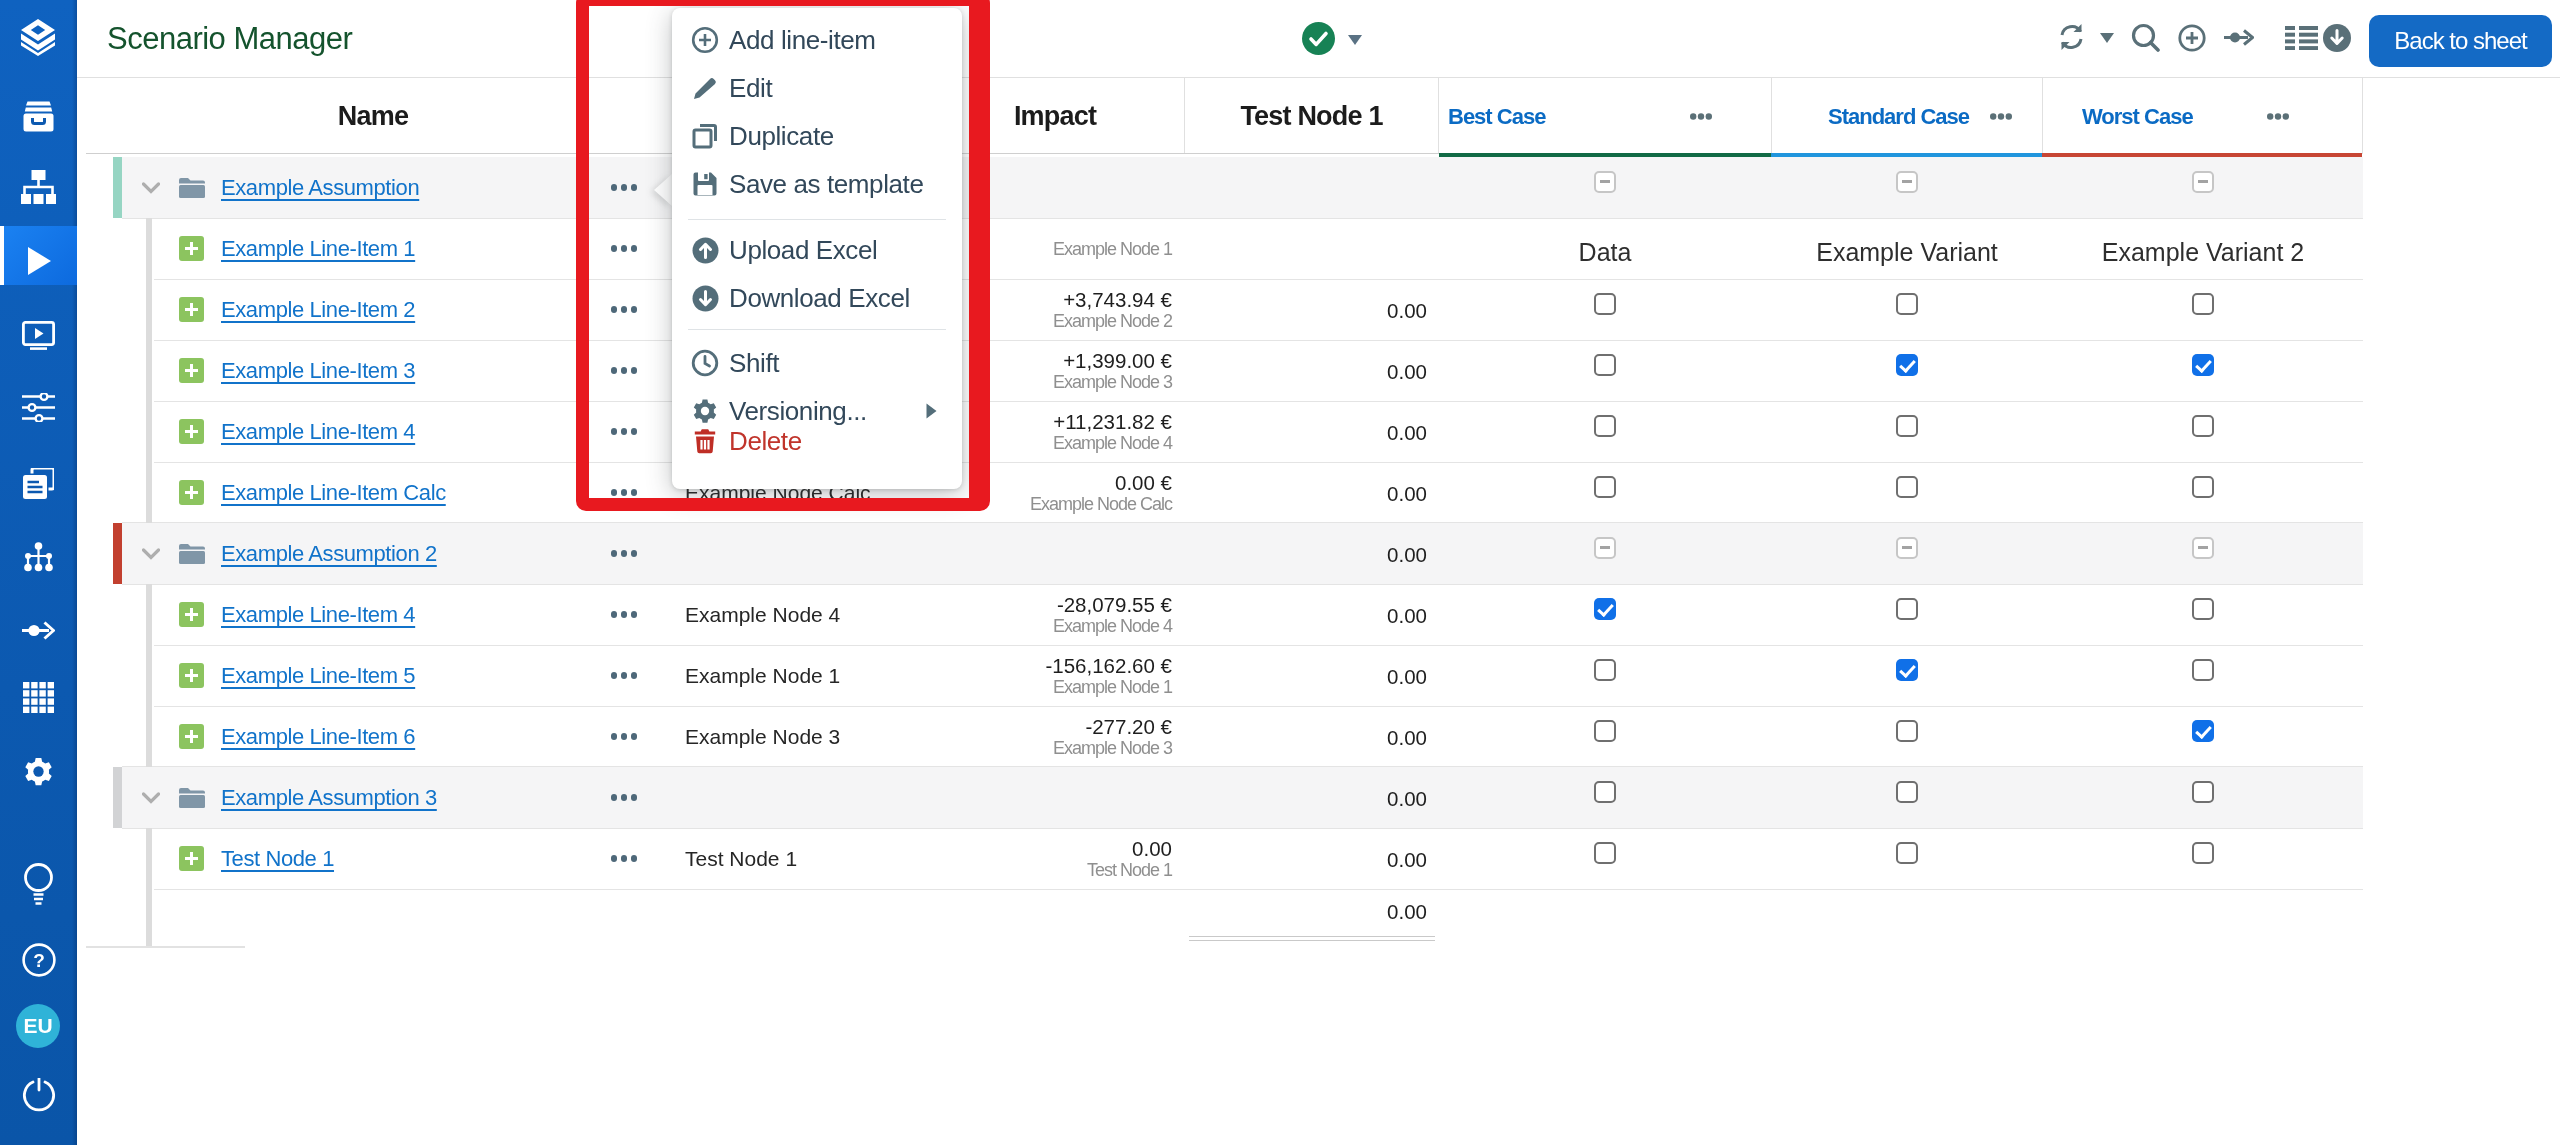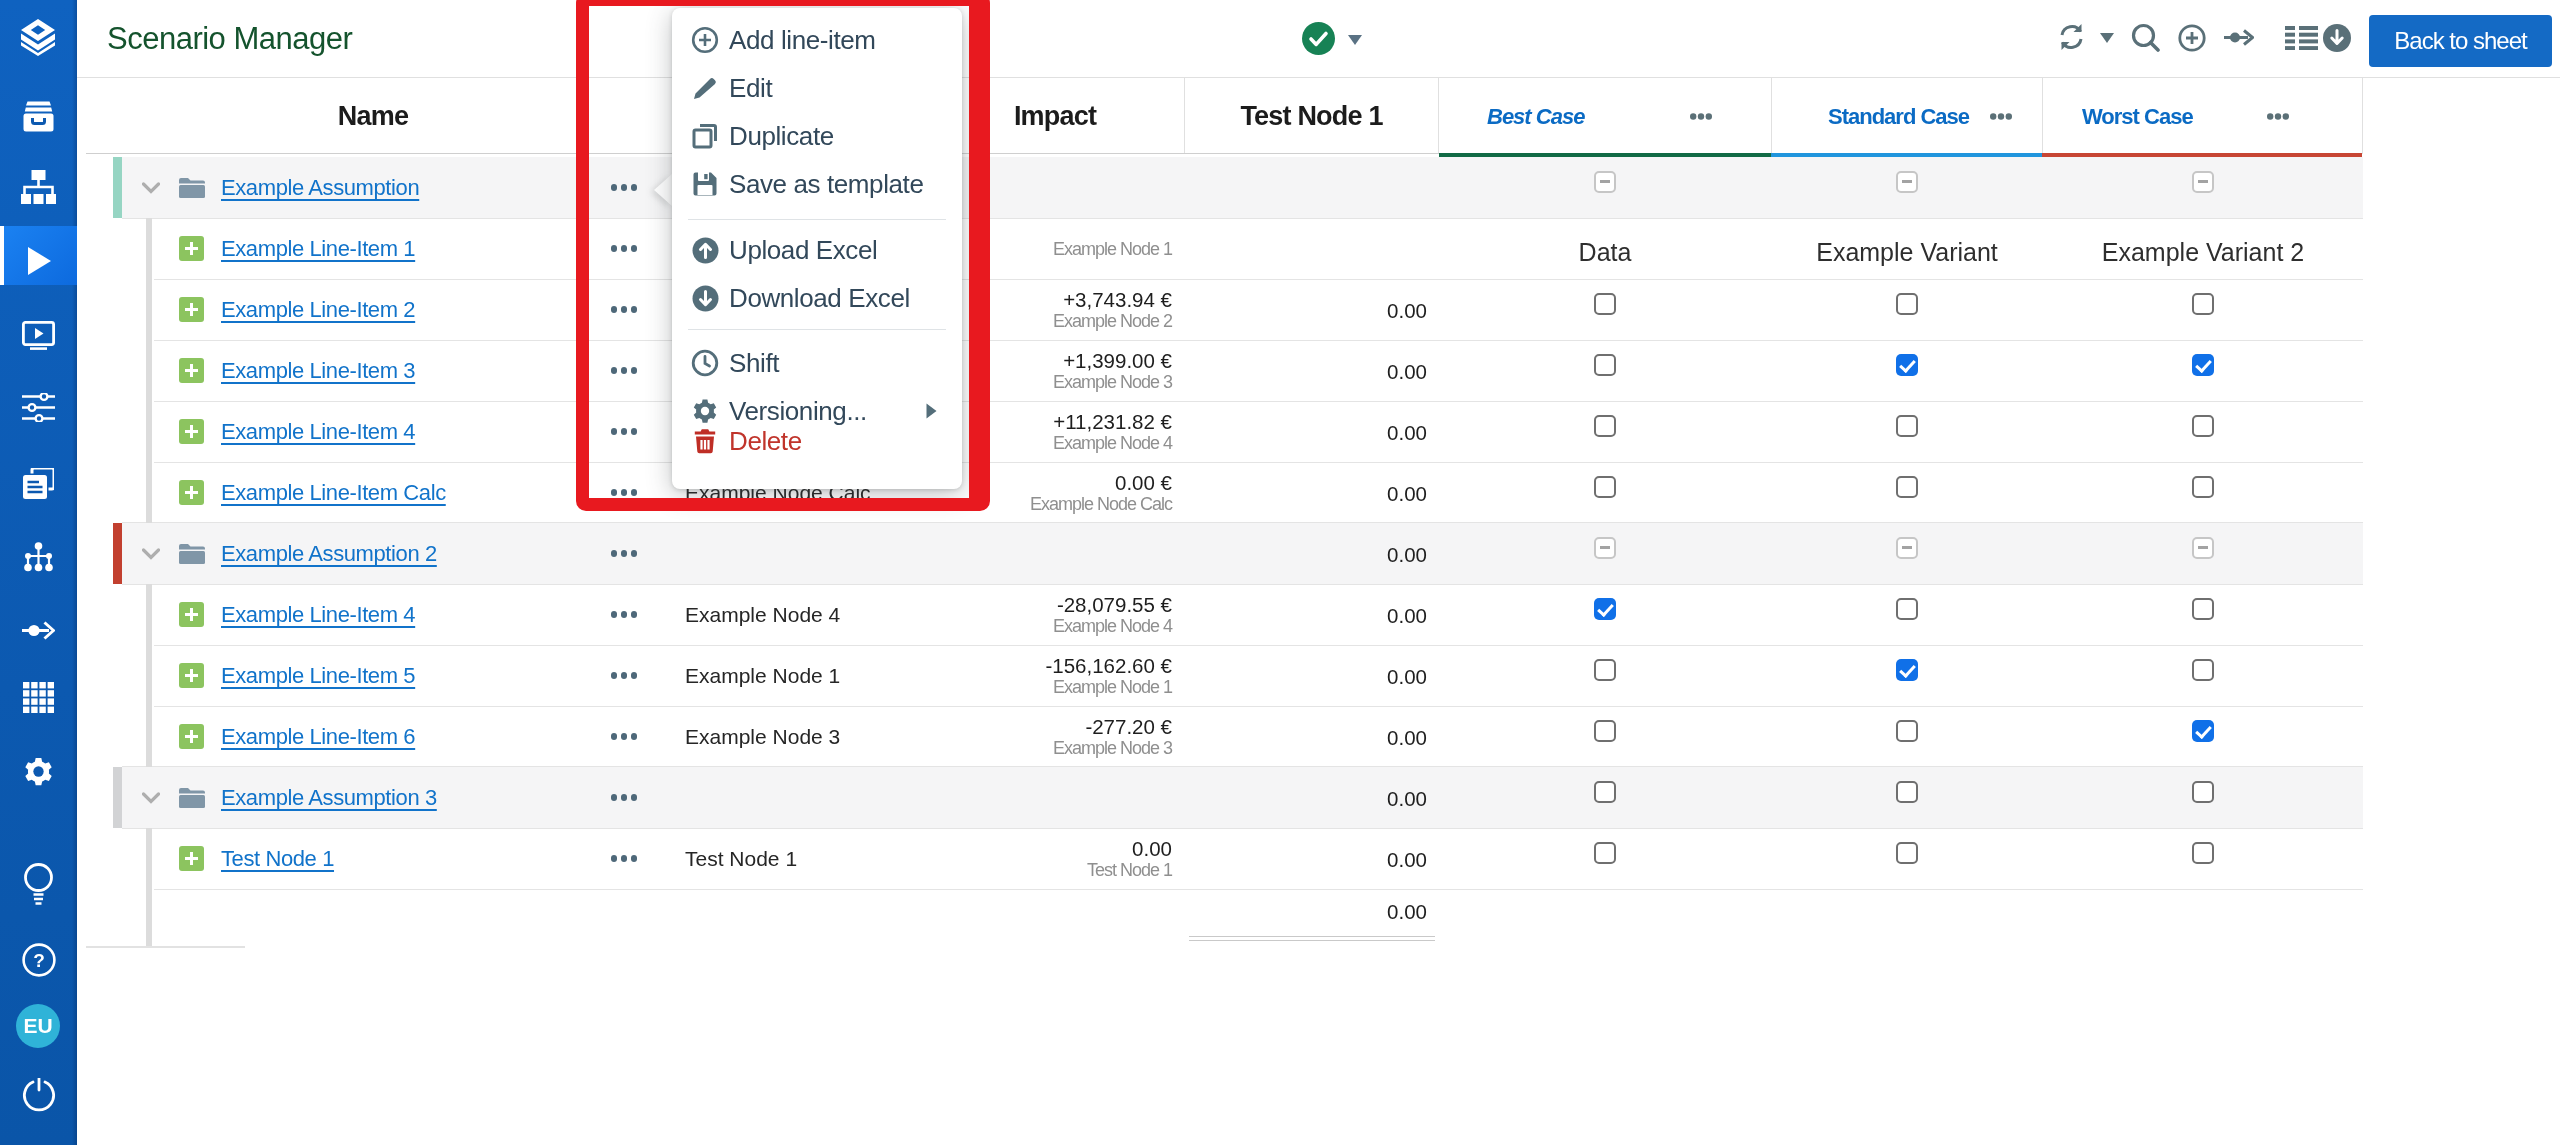--- a/index.html
+++ b/index.html
@@ -16,21 +16,21 @@
 #active-tile { position:absolute; left:0; top:226px; width:77px; height:59px;
   background:linear-gradient(135deg,#1b82f2 0%,#0d6ade 100%); }
 #active-tile:before { content:""; position:absolute; left:0; top:0; width:4px; height:59px; background:#fff; }
 #avatar { position:absolute; left:16px; top:1004px; width:44px; height:44px; border-radius:50%;
   background:#2fb3d8; color:#fff; font-size:21px; font-weight:bold;
   display:flex; align-items:center; justify-content:center; }
 
 
 #title { position:absolute; left:107px; top:21px; font-size:31px; letter-spacing:-0.5px; color:#14532d; }
 #hdr-border { position:absolute; left:77px; top:77px; width:2483px; height:1px; background:#e0e0e0; }
-#btn-back { position:absolute; left:2369px; top:15px; width:183px; height:52px; border-radius:4px;
+#btn-back { position:absolute; left:2369px; top:15px; width:183px; height:52px; border-radius:10px;
   background:#146ac5; color:#fff; font-size:24px; letter-spacing:-1px; display:flex; align-items:center; justify-content:center; }
 
 
 .th { position:absolute; top:78px; height:76px; display:flex; align-items:center; justify-content:center;
   font-weight:bold; font-size:27px; letter-spacing:-0.8px; color:#1c1c1c; }
 .vline { position:absolute; top:78px; height:76px; width:1px; background:#e0e0e0; }
 .case-txt { position:absolute; top:104px; font-weight:bold; font-size:22px; letter-spacing:-1px; color:#0b6bc4; }
 .case-dots { position:absolute; top:113px; }
 .case-bar { position:absolute; top:153px; height:5px; }
 #hd-grey-line { position:absolute; left:86px; top:153px; width:1353px; height:1px; background:#cfcfcf; }
@@ -249,21 +249,21 @@
 
 <div class="th" style="left:86px; width:574px;">Name</div>
 <div class="th" style="left:926px; width:258px;">Impact</div>
 <div class="th" style="left:1184px; width:255px;">Test Node 1</div>
 <div class="vline" style="left:1184px;"></div>
 <div class="vline" style="left:1438px;"></div>
 <div class="vline" style="left:1771px;"></div>
 <div class="vline" style="left:2042px;"></div>
 <div class="vline" style="left:2362px;"></div>
 <div id="hd-grey-line"></div>
-<div class="case-txt" style="left:1487px;font-style:italic;">Best Case</div>
+<div class="case-txt" style="left:1448px;">Best Case</div>
 <div class="case-txt" style="left:1828px;">Standard Case</div>
 <div class="case-txt" style="left:2082px;">Worst Case</div>
 <svg class="case-dots" style="left:1690px;" width="22" height="7" viewBox="0 0 22 7">
       <circle cx="3.2" cy="3.5" r="3.2" fill="#5b7077"></circle>
       <circle cx="11" cy="3.5" r="3.2" fill="#5b7077"></circle>
       <circle cx="18.8" cy="3.5" r="3.2" fill="#5b7077"></circle>
     </svg>
 <svg class="case-dots" style="left:1990px;" width="22" height="7" viewBox="0 0 22 7">
       <circle cx="3.2" cy="3.5" r="3.2" fill="#5b7077"></circle>
       <circle cx="11" cy="3.5" r="3.2" fill="#5b7077"></circle>

